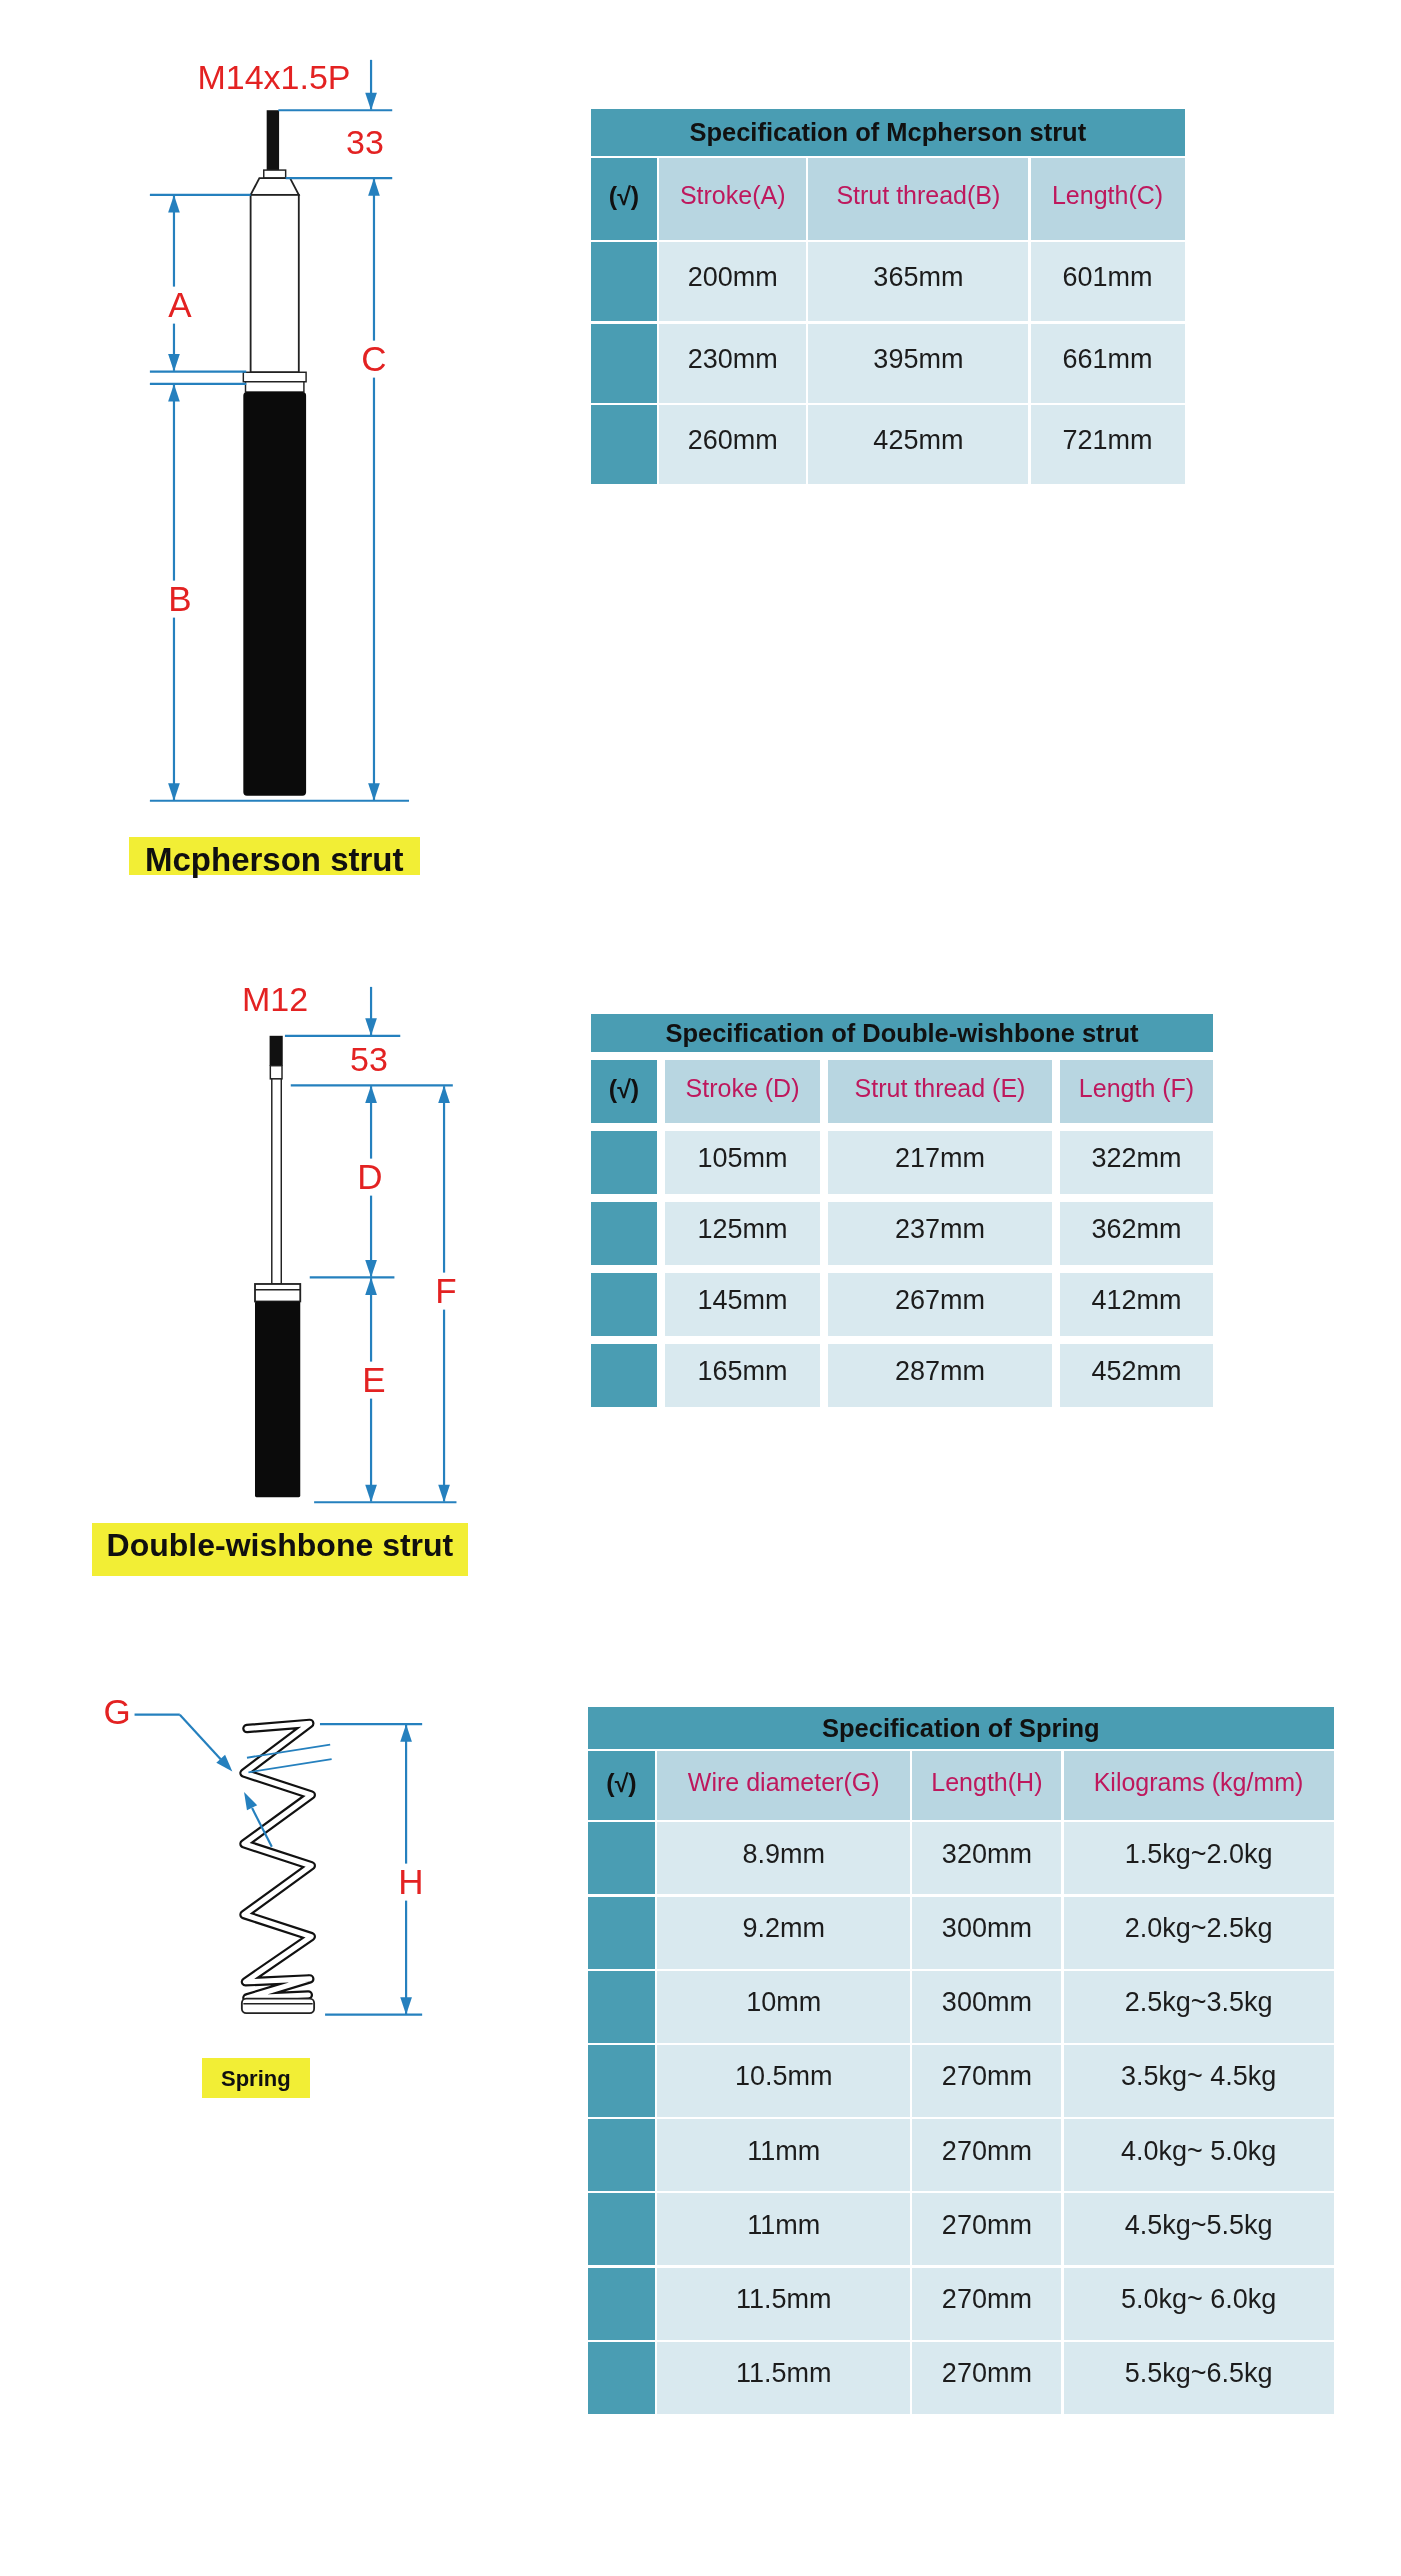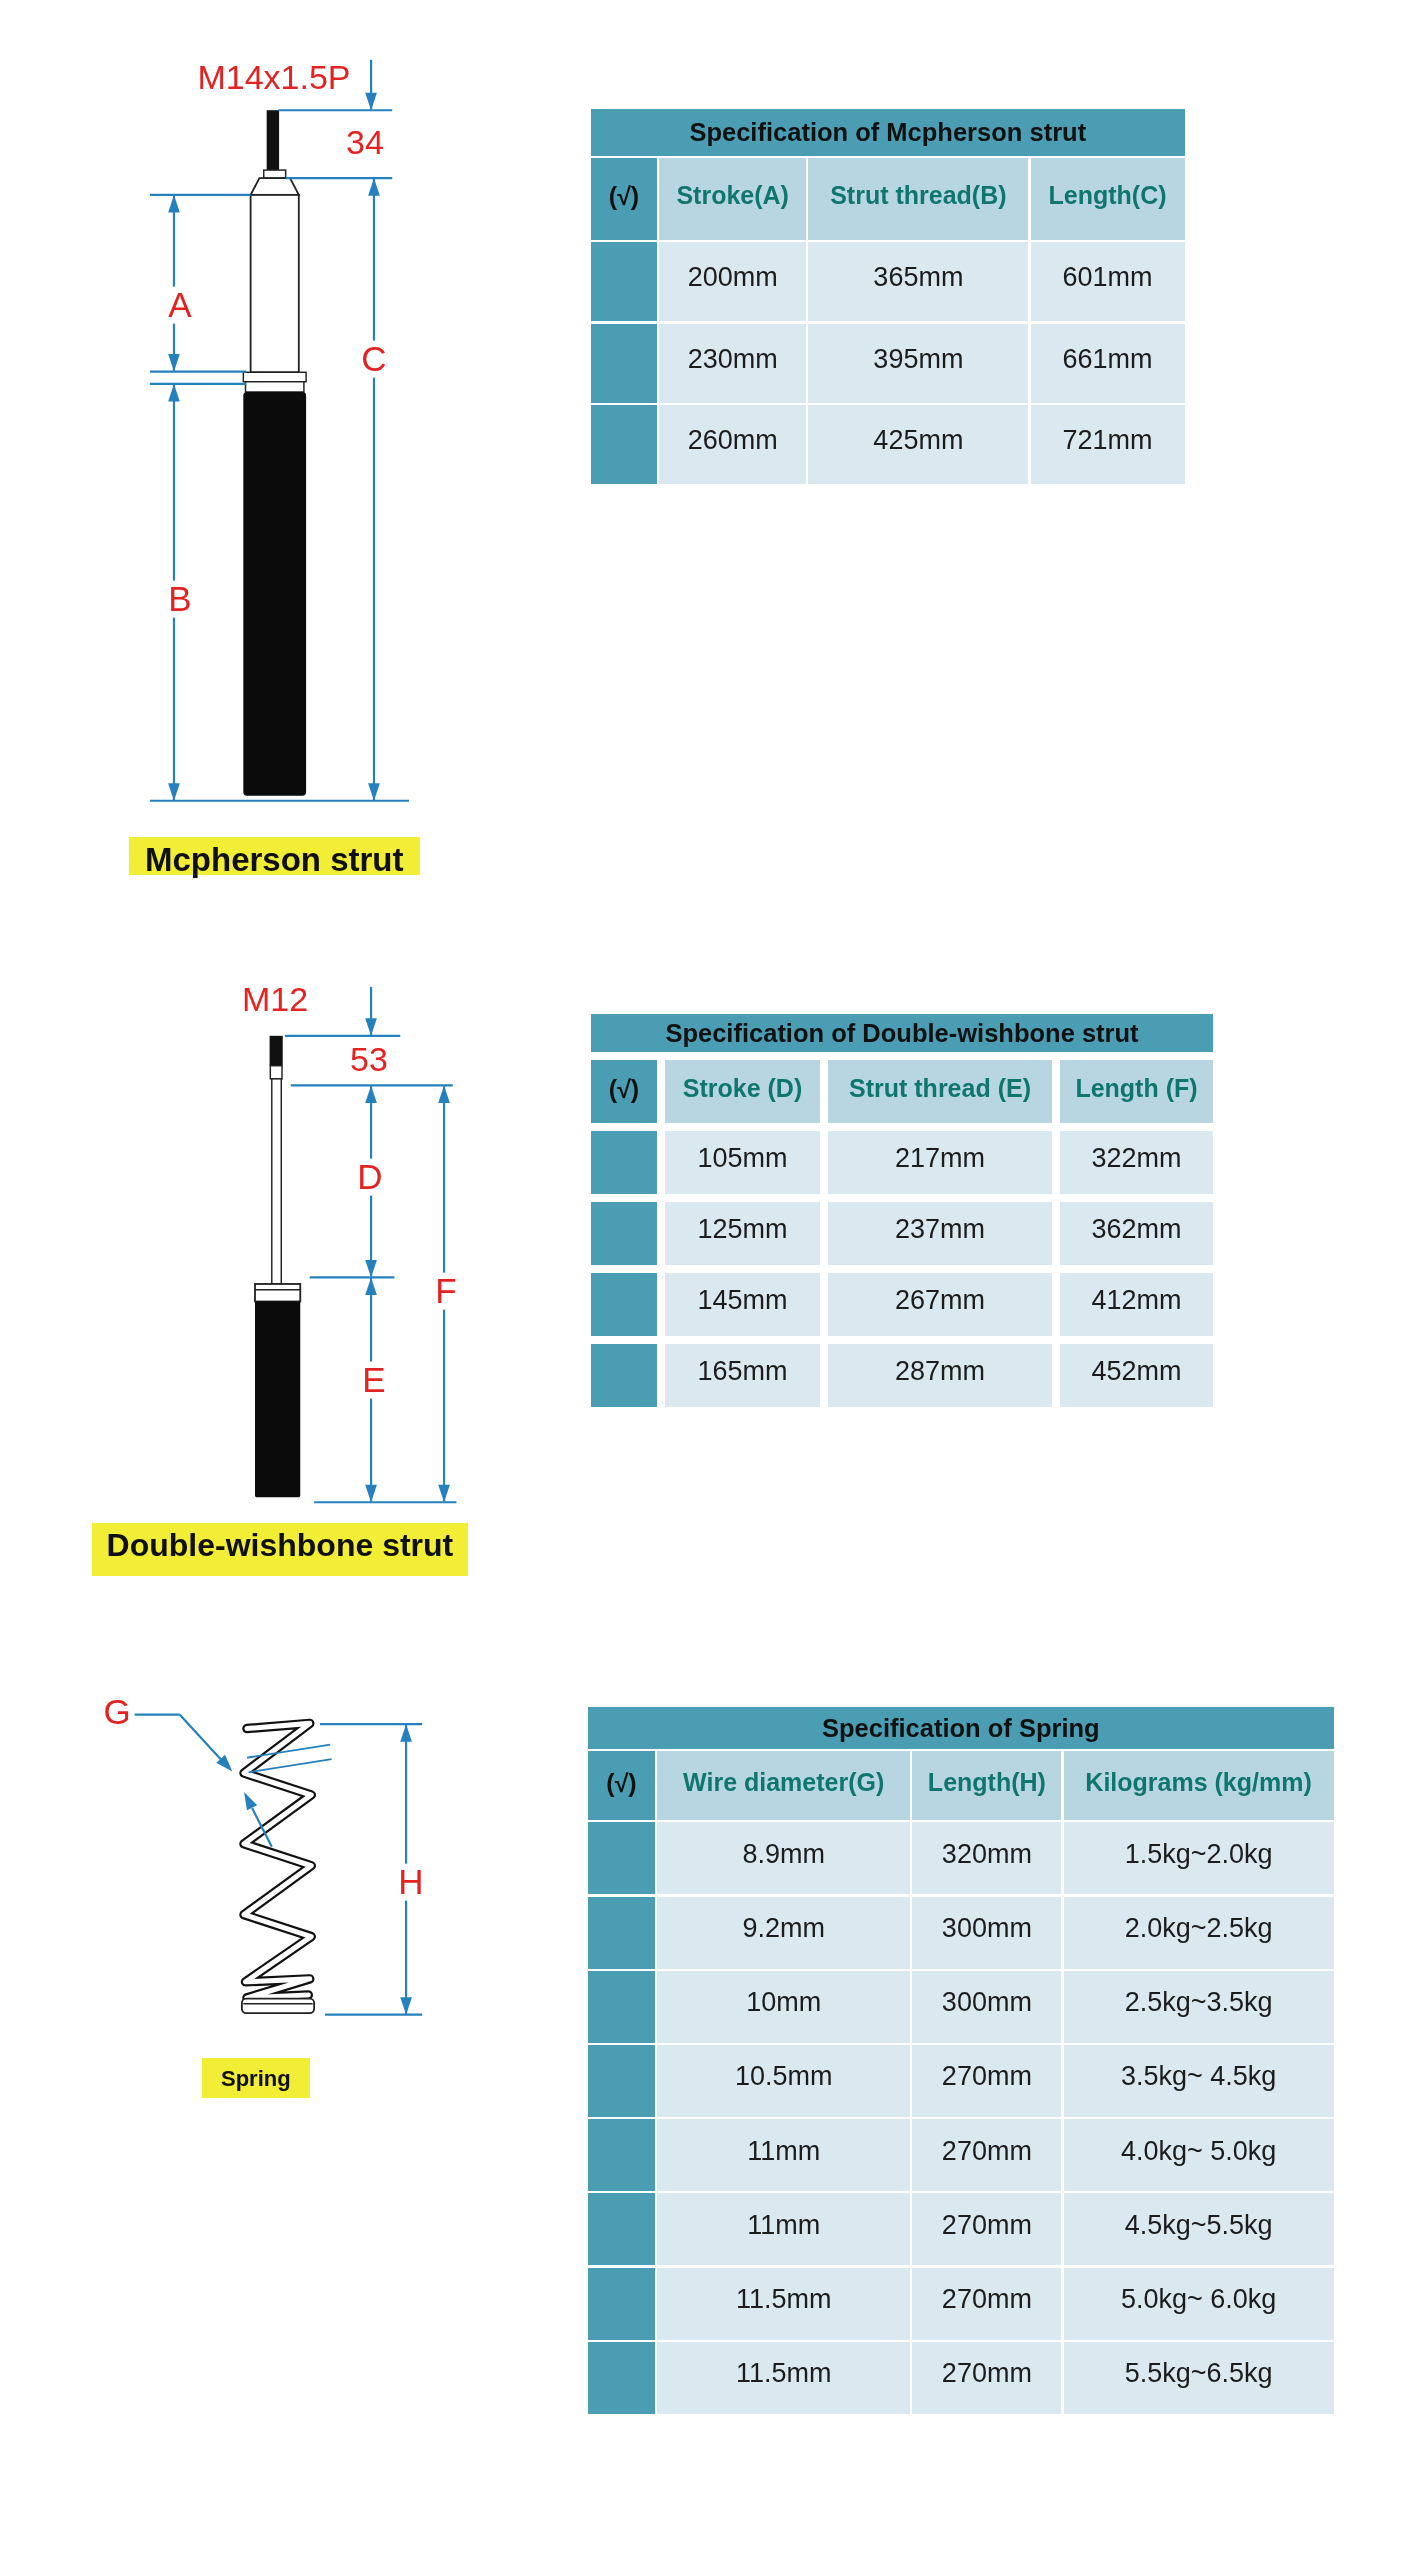--- a/index.html
+++ b/index.html
@@ -5,21 +5,21 @@
   html,body{margin:0;padding:0;}
   body{
     width:1402px;height:2576px;position:relative;background:#ffffff;
     font-family:"Liberation Sans", sans-serif;overflow:hidden;
   }
   #diagram-layer{position:absolute;left:0;top:0;z-index:1;}
   
   .spec-table{position:absolute;display:grid;gap:2.2px;background:#ffffff;z-index:3;}
   .tcell{display:flex;align-items:center;justify-content:center;}
   .title-cell{grid-column:1/-1;background:#4A9DB3;color:#111;font-weight:bold;font-size:25.5px;}
-  .colhead{background:#B8D6E1;color:#0f766e;font-weight:bold;font-size:25px;padding-bottom:7px;}
+  .colhead{background:#B8D6E1;color:#be185d;font-weight:normal;font-size:25px;padding-bottom:7px;}
   .checkhead{background:#4A9DB3;color:#111;font-weight:bold;font-size:25px;padding-bottom:4.4px;}
   .checkcell{background:#4A9DB3;}
   .datacell{background:#D9E9EF;color:#1c1c1c;font-size:27px;padding-bottom:8px;}
   #table-mcpherson{left:591px;top:109px;grid-template-columns:66px 147px 220px 154px;
     grid-template-rows:47px 82px repeat(3,79px);}
   #table-double-wishbone{left:591px;top:1014px;grid-template-columns:66px 155px 224px 153px;
     grid-template-rows:38px 63px repeat(4,63px);gap:8px;}
   #table-spring{left:588px;top:1707px;grid-template-columns:67px 253px 149px 270px;
     grid-template-rows:42px 69px repeat(8,72px);}
   
@@ -124,21 +124,21 @@
     <g fill="#2580BE">
       <polygon points="318,2427 296,2415 308,2404"></polygon>
       <polygon points="334,2455 352,2473 338,2480"></polygon>
       <polygon points="556,2362 548,2386 564,2386"></polygon>
       <polygon points="556,2760 548,2736 564,2736"></polygon>
     </g>
   </g>
 </svg>
 
 <div class="dim-label small" style="left:274px;top:78px;">M14x1.5P</div>
-<div class="dim-label small" style="left:365px;top:143px;">34</div>
+<div class="dim-label small" style="left:365px;top:143px;">33</div>
 <div class="dim-label" style="left:180px;top:305px;">A</div>
 <div class="dim-label" style="left:180px;top:599px;">B</div>
 <div class="dim-label" style="left:374px;top:359px;">C</div>
 <div class="dim-label small" style="left:275px;top:1000px;">M12</div>
 <div class="dim-label small" style="left:369px;top:1060px;">53</div>
 <div class="dim-label" style="left:370px;top:1177px;">D</div>
 <div class="dim-label" style="left:374px;top:1380px;">E</div>
 <div class="dim-label" style="left:446px;top:1291px;">F</div>
 <div class="dim-label" style="left:117px;top:1712px;">G</div>
 <div class="dim-label" style="left:411px;top:1882px;">H</div>

